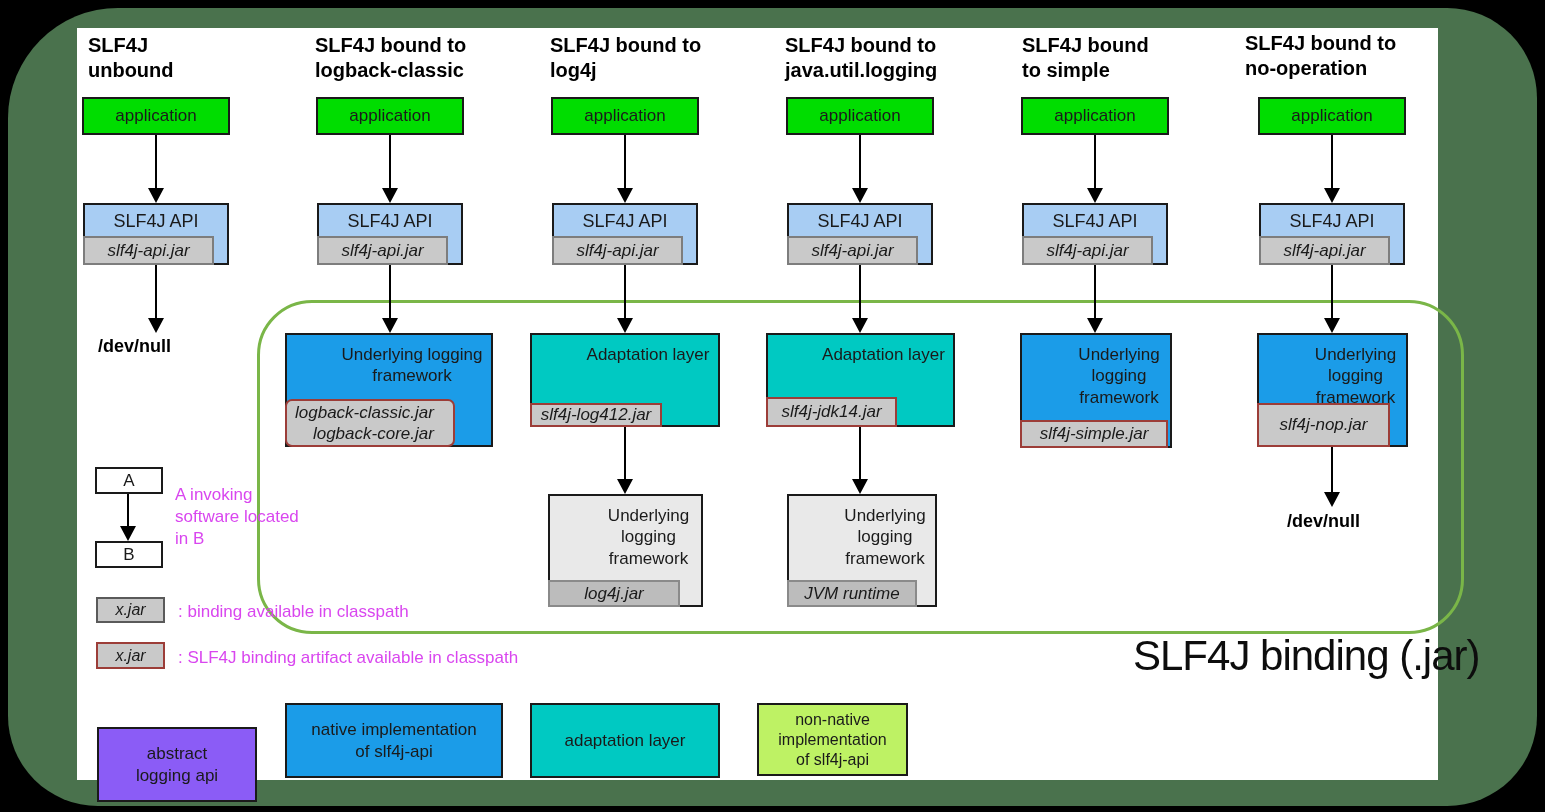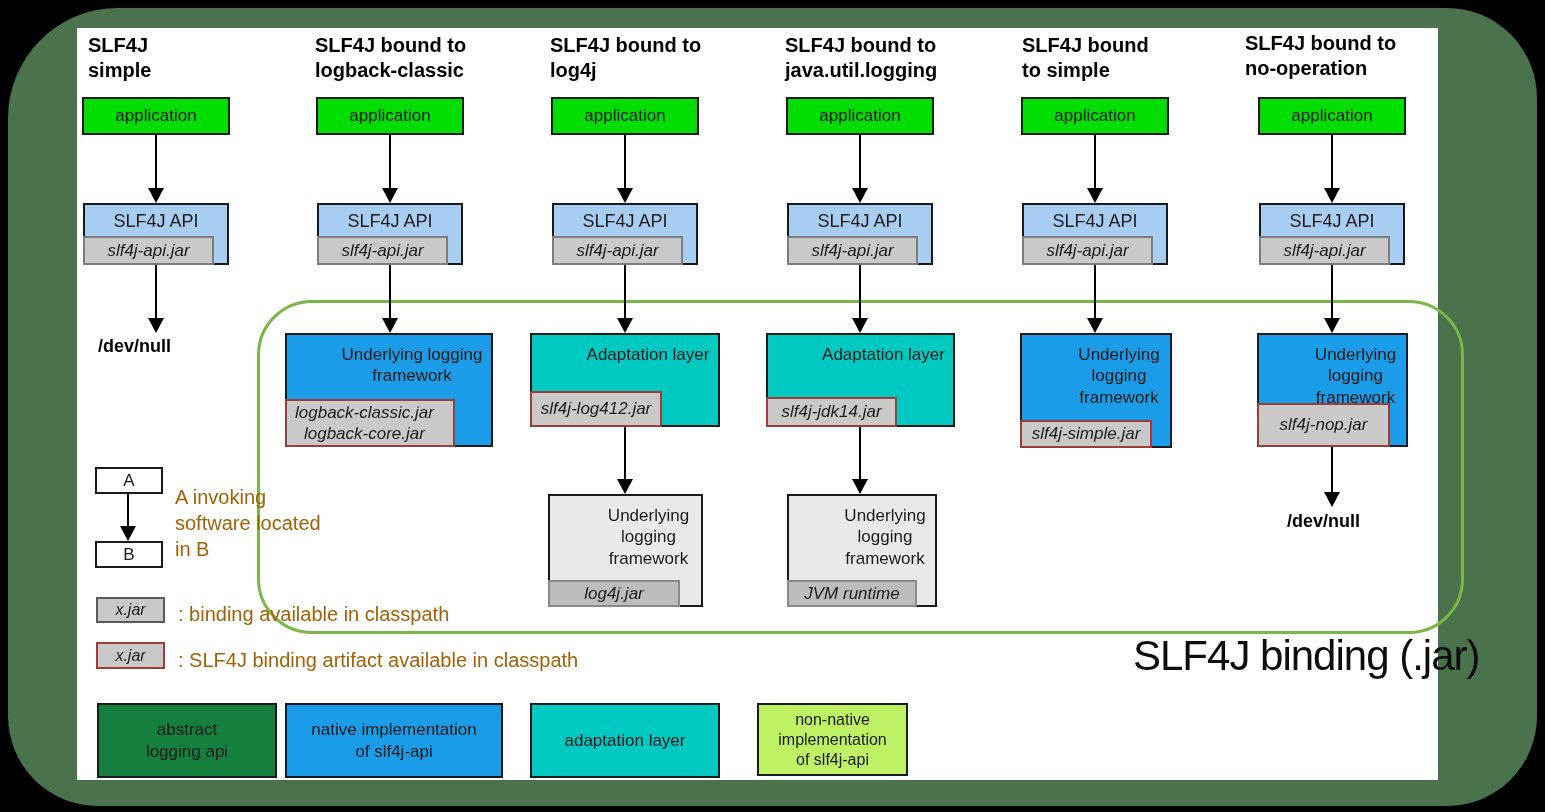--- a/index.html
+++ b/index.html
@@ -16,44 +16,44 @@
   .api{width:146px;height:62px;background:#a8cdf3;align-items:flex-start;padding-top:6px;font-size:18px;}
   .bigbox{box-sizing:border-box;border:2px solid #1a1a1a;text-align:center;font-size:17px;line-height:1.25;}
   .blue{background:#1b9ce8;}
   .teal{background:#00c9c2;}
   .lgray{background:#e9e9e9;}
   .bigbox .ttl{padding-top:9px;padding-left:46px;}
   .jar{box-sizing:border-box;position:absolute;background:#c9c9c9;border:2px solid #7d7d7d;
        font-style:italic;font-size:17px;display:flex;align-items:center;justify-content:center;line-height:1.25;}
   .redjar{border:2px solid #9c3d38;}
   .darkjar{background:#bcbcbc;border:2px solid #8a8a8a;margin-top:8px;}
-  .leftjar{justify-content:flex-start;padding-left:8px;text-align:center;}
+  .leftjar{justify-content:flex-start;padding-left:8px;text-align:right;border-radius:7px;}
   .aline{position:absolute;width:2px;background:#000;}
   .ahead{position:absolute;width:0;height:0;border-left:8px solid transparent;border-right:8px solid transparent;border-top:15px solid #000;}
   .devnull{font-weight:bold;font-size:18px;color:#000;}
   #outline{left:257px;top:300px;width:1201px;height:328px;border:3px solid #7ab648;border-radius:55px;background:transparent;}
   #bindlabel{left:1133px;top:632px;font-size:42px;color:#0d0d0d;letter-spacing:-1px;white-space:nowrap;}
   .abbox{box-sizing:border-box;width:68px;height:27px;background:#fff;border:2px solid #1a1a1a;
          display:flex;align-items:center;justify-content:center;font-size:17px;}
-  .cap{font-size:20px;line-height:1.3;color:#a16207;}
+  .cap{font-size:17px;line-height:1.3;color:#d946ef;}
   .keyjar{box-sizing:border-box;width:69px;height:26px;background:#c9c9c9;border:2px solid #5a5a5a;
           font-style:italic;font-size:16px;display:flex;align-items:center;justify-content:center;}
   .catbox{box-sizing:border-box;border:2px solid #1a1a1a;display:flex;align-items:center;justify-content:center;
           text-align:center;font-size:17px;line-height:1.25;}
 </style>
 </head>
 <body>
 
 <div id="stage">
   <div class="abs" id="card"></div>
   <div class="abs" id="canvas"></div>
   <div class="abs" id="outline"></div>
 
   <div class="abs hdr" style="left:88px;top:33px">SLF4J
-simple</div>
+unbound</div>
   <div class="abs hdr" style="left:315px;top:33px">SLF4J bound to
 logback-classic</div>
   <div class="abs hdr" style="left:550px;top:33px">SLF4J bound to
 log4j</div>
   <div class="abs hdr" style="left:785px;top:33px">SLF4J bound to
 java.util.logging</div>
   <div class="abs hdr" style="left:1022px;top:33px">SLF4J bound
 to simple</div>
   <div class="abs hdr" style="left:1245px;top:31px">SLF4J bound to
 no-operation</div>
@@ -120,21 +120,21 @@
 
   <div class="abs bigbox blue" style="left:285px;top:333px;width:208px;height:114px">
     <div class="ttl pre">Underlying logging
 framework</div>
     <div class="jar redjar leftjar pre" style="left:-2px;bottom:-2px;width:170px;height:48px">logback-classic.jar
 logback-core.jar</div>
   </div>
 
   <div class="abs bigbox teal" style="left:530px;top:333px;width:190px;height:94px">
     <div class="ttl">Adaptation layer</div>
-    <div class="jar redjar" style="left:-2px;bottom:-2px;width:132px;height:36px">slf4j-log412.jar</div>
+    <div class="jar redjar" style="left:-2px;bottom:-2px;width:132px;height:24px">slf4j-log412.jar</div>
   </div>
   <div class="aline" style="left:624px;top:427px;height:54px"></div>
     <div class="ahead" style="left:617px;top:479px"></div>
   <div class="abs bigbox lgray" style="left:548px;top:494px;width:155px;height:113px">
     <div class="ttl pre">Underlying
 logging
 framework</div>
     <div class="jar darkjar" style="left:-2px;bottom:-2px;width:132px;height:27px">log4j.jar</div>
   </div>
 
@@ -148,21 +148,21 @@
     <div class="ttl pre">Underlying
 logging
 framework</div>
     <div class="jar darkjar" style="left:-2px;bottom:-2px;width:130px;height:27px">JVM runtime</div>
   </div>
 
   <div class="abs bigbox blue" style="left:1020px;top:333px;width:152px;height:115px">
     <div class="ttl pre">Underlying
 logging
 framework</div>
-    <div class="jar redjar" style="left:-2px;bottom:-2px;width:132px;height:28px">slf4j-simple.jar</div>
+    <div class="jar redjar" style="left:-2px;bottom:-2px;width:148px;height:28px">slf4j-simple.jar</div>
   </div>
 
   <div class="abs bigbox blue" style="left:1257px;top:333px;width:151px;height:114px">
     <div class="ttl pre">Underlying
 logging
 framework</div>
     <div class="jar redjar" style="left:-2px;bottom:-2px;width:133px;height:44px">slf4j-nop.jar</div>
   </div>
   <div class="aline" style="left:1331px;top:447px;height:47px"></div>
     <div class="ahead" style="left:1324px;top:492px"></div>
@@ -176,21 +176,21 @@
   <div class="abs abbox" style="left:95px;top:541px">B</div>
   <div class="abs cap pre" style="left:175px;top:484px">A invoking
 software located
 in B</div>
 
   <div class="abs keyjar" style="left:96px;top:597px">x.jar</div>
   <div class="abs cap" style="left:178px;top:601px">: binding available in classpath</div>
   <div class="abs keyjar" style="left:96px;top:642px;height:27px;border:2px solid #9c3d38">x.jar</div>
   <div class="abs cap" style="left:178px;top:647px">: SLF4J binding artifact available in classpath</div>
 
-  <div class="abs catbox pre" style="left:97px;top:703px;width:180px;height:75px;background:#15803d">abstract
+  <div class="abs catbox pre" style="left:97px;top:727px;width:160px;height:75px;background:#8b5cf6">abstract
 logging api</div>
   <div class="abs catbox pre" style="left:285px;top:703px;width:218px;height:75px;background:#1b9ce8">native implementation
 of slf4j-api</div>
   <div class="abs catbox pre" style="left:530px;top:703px;width:190px;height:75px;background:#00c9c2">adaptation layer</div>
   <div class="abs catbox pre" style="left:757px;top:703px;width:151px;height:73px;background:#bef264;font-size:16px">non-native
 implementation
 of slf4j-api</div>
 </div>
 
 </body></html>

